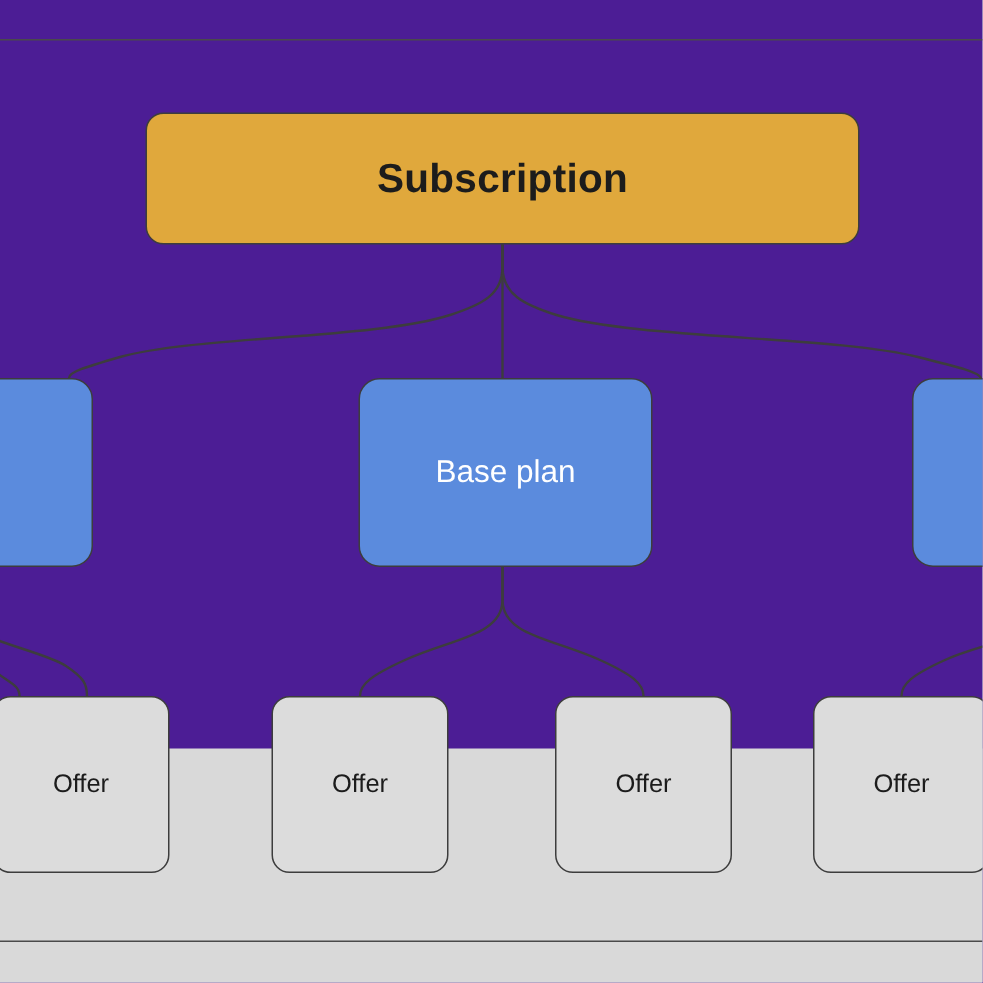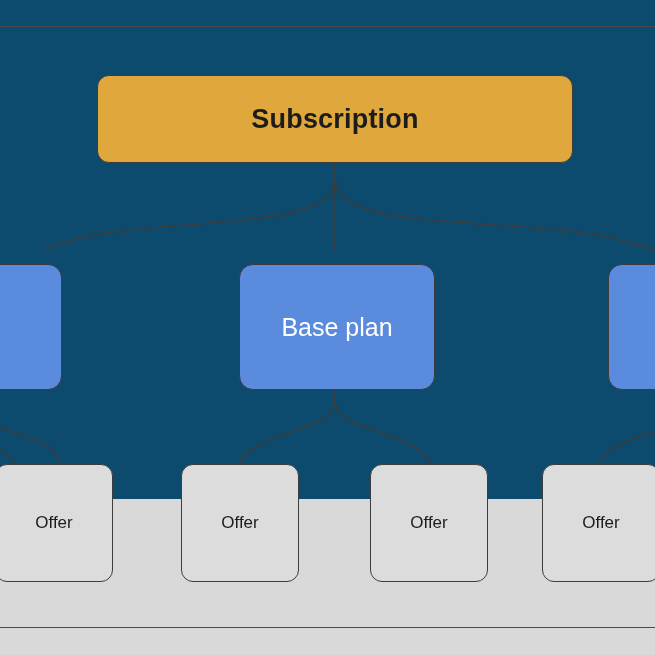--- a/index.html
+++ b/index.html
@@ -10,21 +10,21 @@
   body {
     width: 655px;
     height: 655px;
     overflow: hidden;
     font-family: "Liberation Sans", sans-serif;
   }
   .canvas {
     position: relative;
     width: 655px;
     height: 499px;
-    background: #0c4a6e;
+    background: #4c1d95;
   }
   
   .frame-line {
     position: absolute;
     left: 0;
     width: 655px;
     height: 1px;
     background: #4a4a4a;
   }
   .frame-line.top { top: 26px; }
@@ -56,28 +56,28 @@
     background: #e0a83c;
     border: 1.6px solid #3d3d3d;
     border-radius: 12px;
     color: #1c1c1c;
     font-size: 27px;
     font-weight: bold;
     letter-spacing: 0.2px;
   }
 
   .node-baseplan {
-    top: 264px;
+    top: 252px;
     width: 196px;
     height: 126px;
     background: #5b8bdd;
     border: 1.6px solid #3d3d3d;
     border-radius: 14px;
     color: #ffffff;
-    font-size: 25px;
+    font-size: 21px;
   }
   .bp-left   { left: -134px; }
   .bp-center { left: 239px; }
   .bp-right  { left: 608px; }
 
   .node-offer {
     top: 464px;
     width: 118px;
     height: 118px;
     background: #dcdcdc;

